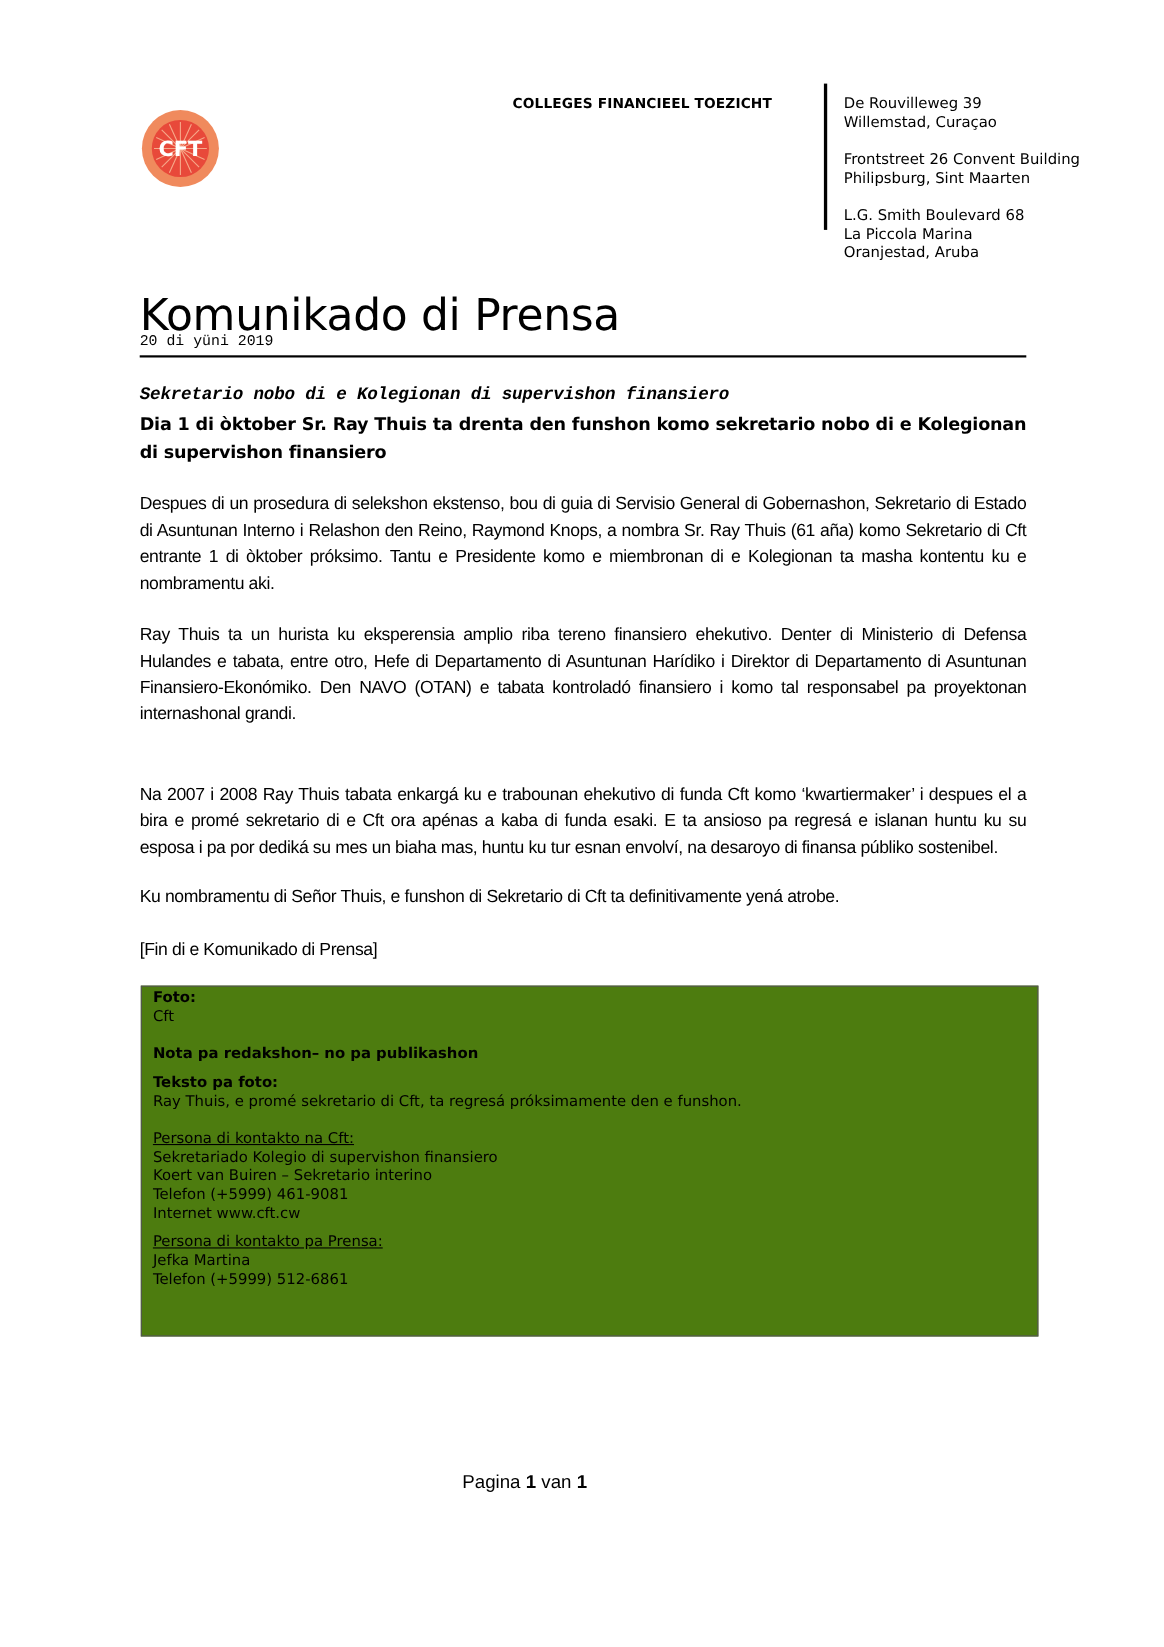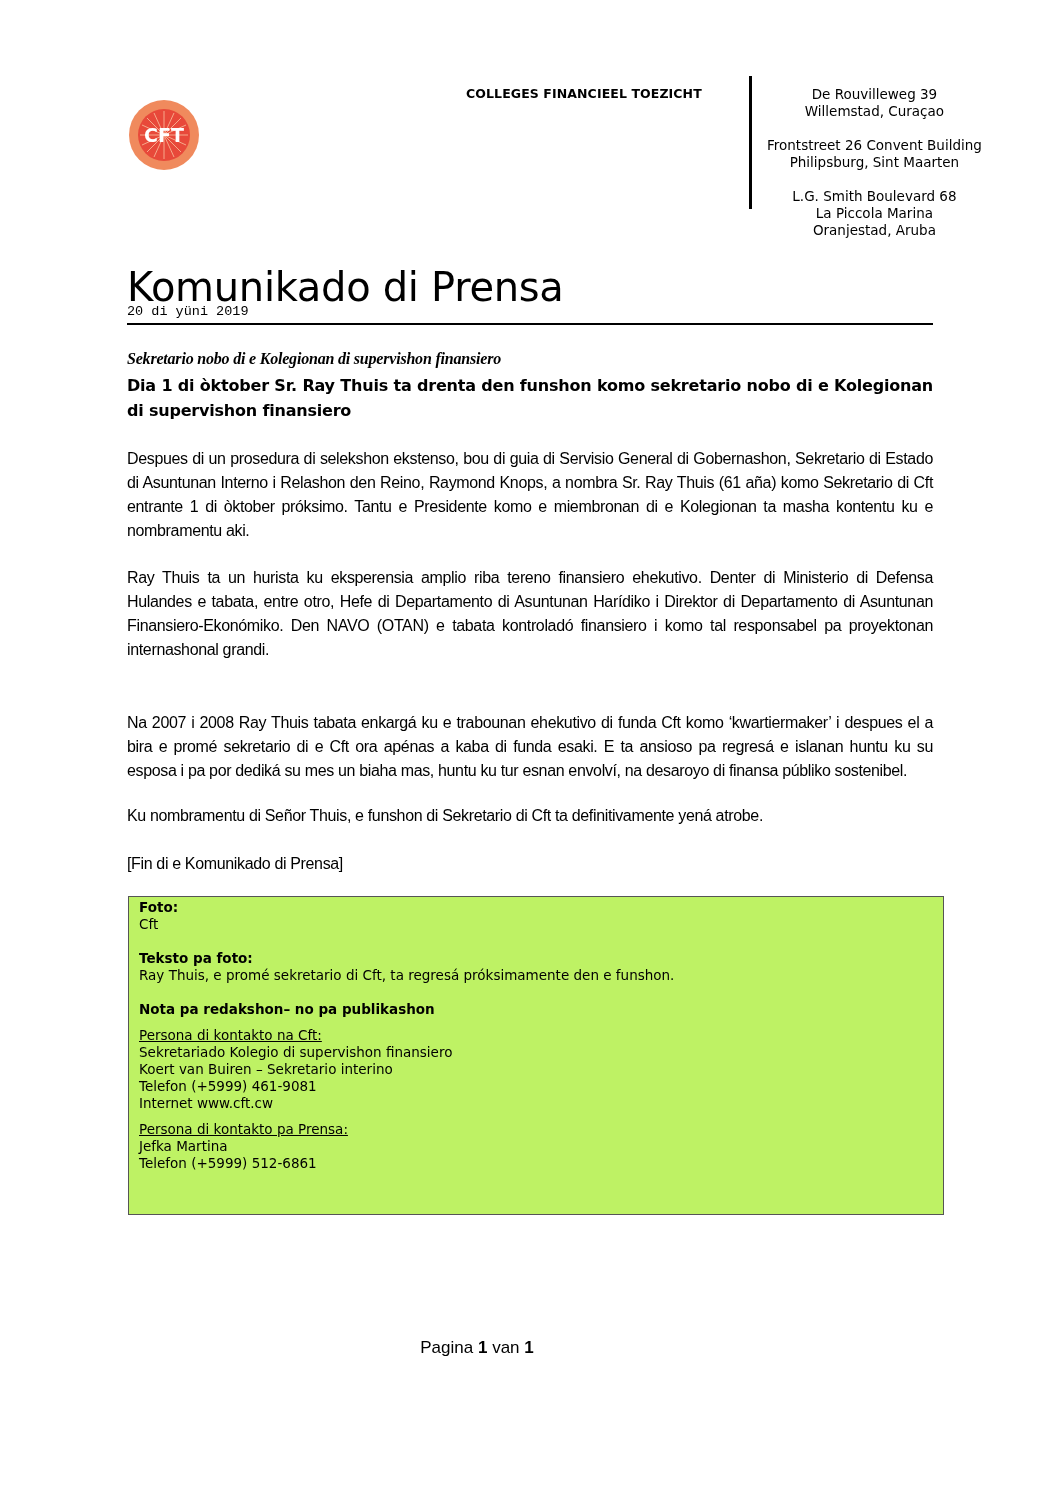--- a/index.html
+++ b/index.html
@@ -1,34 +1,34 @@
 <!DOCTYPE html>
 <html><head>
   <meta charset="utf-8">
   <style>
     html, body { margin: 0; padding: 0; background: #ffffff; }
     body { width: 1058px; height: 1497px; position: relative; overflow: hidden; font-family: "DejaVu Sans", sans-serif; color: #000; }
     .logo { position: absolute; left: 128px; top: 99px; width: 72px; height: 72px; }
     .org-name { position: absolute; left: 466px; top: 86px; font-family: "DejaVu Sans", sans-serif; font-weight: bold; font-size: 12.5px; letter-spacing: 0.1px; }
     .vbar { position: absolute; left: 749px; top: 76px; width: 3px; height: 133px; background: #000; }
     .addresses { position: absolute; left: 767px; top: 86px; font-family: "DejaVu Sans", sans-serif; font-size: 13.5px; line-height: 17px; }
-    .addresses .block { margin-bottom: 17px; text-align: center; }
+    .addresses .block { margin-bottom: 17px; }
     .addresses .block:last-child { margin-bottom: 0; }
     .title { position: absolute; left: 127px; top: 264px; font-family: "DejaVu Sans", sans-serif; font-size: 40px; font-weight: normal; letter-spacing: -0.3px; margin: 0; }
     .date { position: absolute; left: 127px; top: 304px; font-family: Liberation Mono, monospace; font-size: 13.5px; }
     .rule { position: absolute; left: 127px; top: 323px; width: 806px; height: 2px; background: #000; }
-    .subtitle { position: absolute; left: 127px; top: 350px; font-family: Liberation Serif, serif; font-style: italic; font-weight: bold; font-size: 16px; letter-spacing: -0.2px; }
+    .subtitle { position: absolute; left: 127px; top: 350px; font-family: Liberation Mono, monospace; font-style: italic; font-weight: bold; font-size: 16px; letter-spacing: -0.2px; }
     .headline { position: absolute; left: 127px; top: 373px; width: 806px; font-family: "DejaVu Sans", sans-serif; font-weight: bold; font-size: 16px; line-height: 25px; text-align: justify; letter-spacing: -0.2px; }
     .body-text { position: absolute; left: 127px; width: 806px; font-family: "Liberation Sans", sans-serif; font-size: 16px; line-height: 24px; text-align: justify; letter-spacing: -0.35px; }
     .p1 { top: 447px; }
     .p2 { top: 566px; }
     .p3 { top: 685px; margin-top: 26px; }
     .p4 { top: 804px; }
     .p5 { top: 852px; }
-    .infobox { position: absolute; left: 128px; top: 896px; width: 816px; height: 319px; background: #bef264; border: 1.5px solid #555; box-sizing: border-box; padding: 2px 10px; font-family: "DejaVu Sans", sans-serif; font-size: 13.5px; line-height: 17px; }
+    .infobox { position: absolute; left: 128px; top: 896px; width: 816px; height: 319px; background: #4d7c0f; border: 1.5px solid #555; box-sizing: border-box; padding: 2px 10px; font-family: "DejaVu Sans", sans-serif; font-size: 13.5px; line-height: 17px; }
     .infobox .lbl { font-weight: bold; }
     .infobox .sec { margin-bottom: 17px; }
     .infobox .sec.tight { margin-bottom: 9px; }
     .infobox .u { text-decoration: underline; }
     .footer { position: absolute; left: 0; width: 954px; top: 1338px; text-align: center; font-family: "Liberation Sans", sans-serif; font-size: 17px; }
     .footer b { font-weight: bold; }
   </style>
 </head>
 <body>
 
@@ -81,26 +81,26 @@
 <div class="body-text p2">Ray Thuis ta un hurista ku eksperensia amplio riba tereno finansiero ehekutivo. Denter di Ministerio di Defensa Hulandes e tabata, entre otro, Hefe di Departamento di Asuntunan Harídiko i Direktor di Departamento di Asuntunan Finansiero-Ekonómiko. Den NAVO (OTAN) e tabata kontroladó finansiero i komo tal responsabel pa proyektonan internashonal grandi.</div>
 <div class="body-text p3">Na 2007 i 2008 Ray Thuis tabata enkargá ku e trabounan ehekutivo di funda Cft komo ‘kwartiermaker’  i despues el a bira e promé sekretario di e Cft ora apénas a kaba di funda esaki. E ta ansioso pa regresá e islanan huntu ku su esposa i pa por dediká su mes un biaha mas, huntu ku tur esnan envolví, na desaroyo di finansa públiko sostenibel.</div>
 <div class="body-text p4">Ku nombramentu di Señor Thuis, e funshon di Sekretario di Cft ta definitivamente yená atrobe.</div>
 <div class="body-text p5">[Fin di e Komunikado di Prensa]</div>
 
 <div class="infobox">
   <div class="sec">
     <div class="lbl">Foto:</div>
     <div>Cft</div>
   </div>
+  <div class="sec tight">
+    <div class="lbl">Nota pa redakshon– no pa publikashon</div>
+  </div>
   <div class="sec">
     <div class="lbl">Teksto pa foto:</div>
     <div>Ray Thuis, e promé sekretario di Cft, ta regresá próksimamente den e funshon.</div>
-  </div>
-  <div class="sec tight">
-    <div class="lbl">Nota pa redakshon– no pa publikashon</div>
   </div>
   <div class="sec tight">
     <div class="u">Persona di kontakto na Cft:</div>
     <div>Sekretariado Kolegio di supervishon finansiero</div>
     <div>Koert van Buiren – Sekretario interino</div>
     <div>Telefon (+5999) 461-9081</div>
     <div>Internet www.cft.cw</div>
   </div>
   <div class="sec">
     <div class="u">Persona di kontakto pa Prensa:</div>

